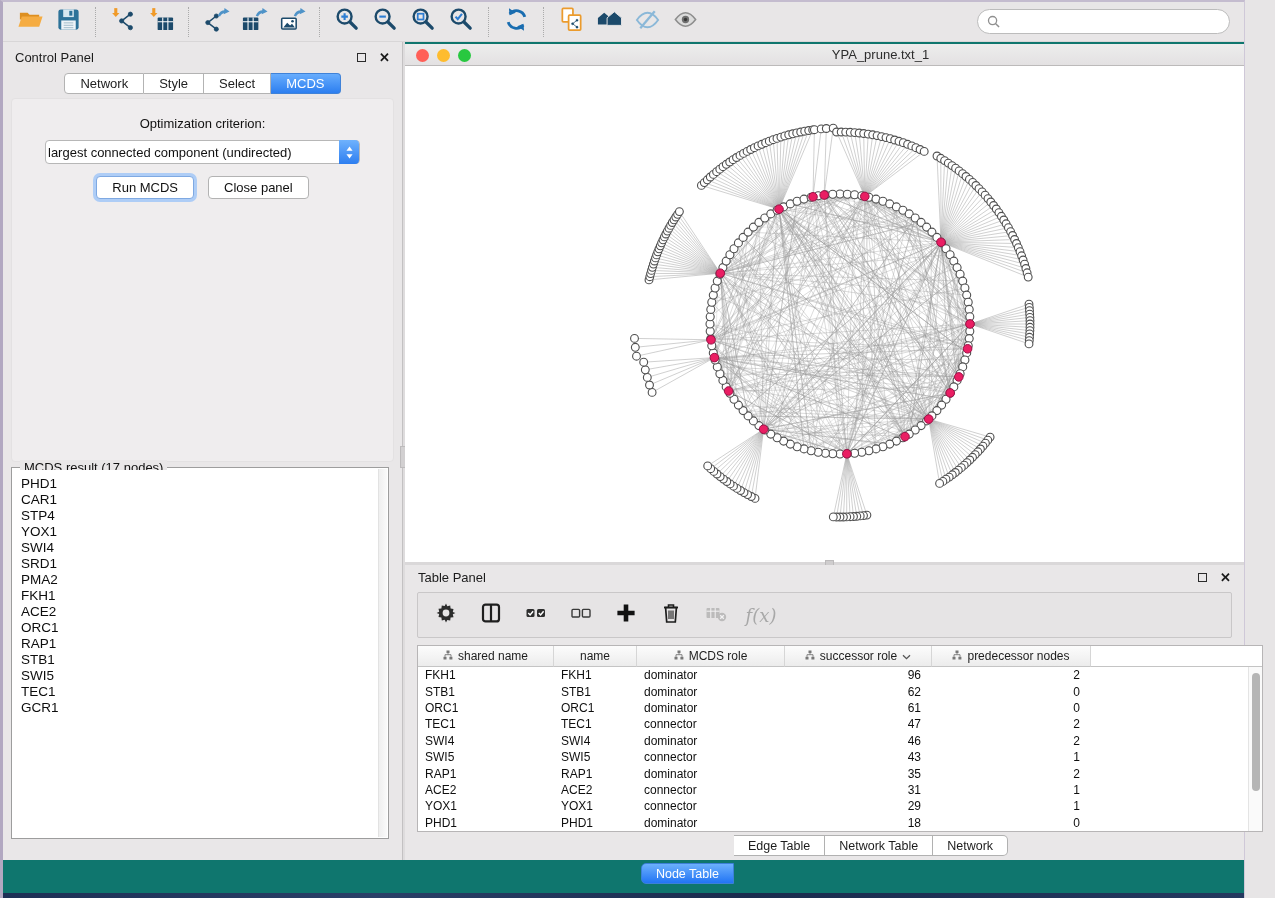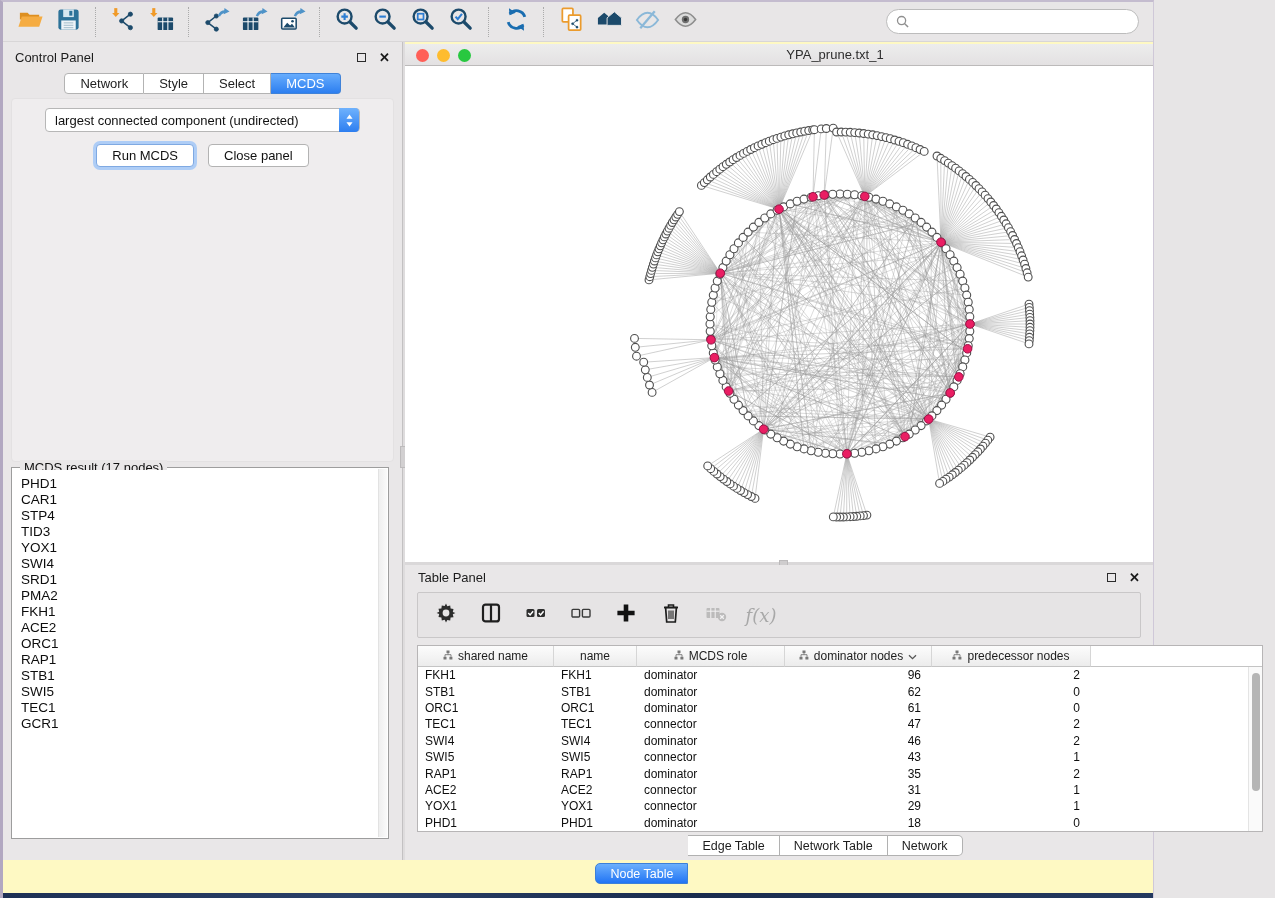--- a/index.html
+++ b/index.html
@@ -1,18 +1,18 @@
 <!DOCTYPE html>
 <html><head>
 <meta charset="utf-8">
 <style>
   * { box-sizing: border-box; margin: 0; padding: 0; }
   html,body { width:1275px; height:898px; }
   body { font-family:"Liberation Sans", sans-serif; background:#e7e5e6; overflow:hidden; }
-  .app { position:relative; width:1154px; height:898px; background:#fef9c3;
+  .app { position:relative; width:1245px; height:898px; background:#0f766e;
          border-left:3px solid #b2a8c1; border-top:2px solid #c4bccf; border-right:1px solid #cfc8d8; }
 
   
   .toolbar { position:absolute; left:0; right:0; top:0; height:40px; background:#e8e6e7;
              display:flex; align-items:center; padding-left:8px; border-bottom:1px solid #d8d6d7; }
   .tbtn { width:38px; height:34px; display:flex; align-items:center; justify-content:center; cursor:default; }
   .tbtn svg { width:27px; height:27px; }
   .tsep { width:1px; height:30px; border-left:1px dotted #ababab; margin:0 8px; }
   .search { margin-left:auto; margin-right:14px; width:253px; height:25px; background:#fff;
             border:1px solid #bcbcbc; border-radius:13px; display:flex; align-items:center; padding:0 9px; gap:5px; }
@@ -29,21 +29,21 @@
   .cp-tab { height:21px; padding:8px 15px; font-size:13px; background:#fff; border:1px solid #b3b3b3;
             border-left:none; display:flex; align-items:center; color:#222; }
   .cp-tab:first-child { border-left:1px solid #b3b3b3; border-radius:4px 0 0 4px; }
   .cp-tab:last-child { border-radius:0 4px 4px 0; }
   .cp-tab.active { background:linear-gradient(#67adfd,#2c7ef0); color:#fff; border-color:#3f82d8; }
   .cp-body { position:absolute; left:8px; right:8px; top:56px; height:364px; background:#efedee;
              border:1px solid #e3e1e2; border-radius:4px; }
   .opt-label { text-align:center; margin-top:17px; font-size:13px; color:#111; }
   .select { width:315px; height:24px; margin:9px auto 0 auto; background:#fff; border:1px solid #b7b7b7;
             border-radius:4px; display:flex; align-items:center; position:relative; }
-  .select-value { font-size:13px; padding-left:9px; color:#111; }
+  .select-value { font-size:13px; padding-left:2px; color:#111; }
   .select-stepper { position:absolute; right:0; top:-1px; width:20px; height:24px; border-radius:0 4px 4px 0;
             background:linear-gradient(#6fb2fd,#2d7ef0); display:flex; align-items:center; justify-content:center; }
   .cp-buttons { display:flex; justify-content:center; gap:14px; margin-top:12px; }
   .btn { height:23px; padding:0 15px; background:#fff; border:1px solid #b3b3b3; border-radius:4px;
          font-size:13px; font-family:"Liberation Sans",sans-serif; color:#111; }
   .btn.focus { box-shadow:0 0 0 3px #aecdf6; border-color:#7fa9e2; }
 
   .groupbox { position:absolute; left:8px; right:13px; top:425px; height:372px; background:#fff;
               border:1px solid #9d9d9d; }
   .legend { position:absolute; top:-8px; left:8px; background:#e9e7e8; padding:0 4px; font-size:13px; color:#111; }
@@ -272,41 +272,41 @@
         <span class="close-icon">✕</span>
       </span>
     </div>
     <div class="cp-tabs" id="cp-tabs">
         <div class="cp-tab">Network</div>
         <div class="cp-tab">Style</div>
         <div class="cp-tab">Select</div>
         <div class="cp-tab active">MCDS</div>
       </div>
     <div class="cp-body">
+      <div class="opt-label">Optimization criterion:</div>
       <div class="select">
         <span class="select-value">largest connected component (undirected)</span>
         <span class="select-stepper">
           <svg viewBox="0 0 10 16" width="9" height="15">
               <path d="M5 1.2 8.4 6H1.6z" fill="#fff"></path>
               <path d="M5 14.8 1.6 10h6.8z" fill="#fff"></path>
             </svg>
         </span>
       </div>
       <div class="cp-buttons">
         <button class="btn focus">Run MCDS</button>
         <button class="btn">Close panel</button>
       </div>
     </div>
     <div class="groupbox">
       <span class="legend">MCDS result (17 nodes)</span>
       <div class="result-list" id="mcds-list">
           <div class="result-item">PHD1</div>
           <div class="result-item">CAR1</div>
           <div class="result-item">STP4</div>
-          <div class="result-item">TID3</div>
           <div class="result-item">YOX1</div>
           <div class="result-item">SWI4</div>
           <div class="result-item">SRD1</div>
           <div class="result-item">PMA2</div>
           <div class="result-item">FKH1</div>
           <div class="result-item">ACE2</div>
           <div class="result-item">ORC1</div>
           <div class="result-item">RAP1</div>
           <div class="result-item">STB1</div>
           <div class="result-item">SWI5</div>
@@ -1319,21 +1319,21 @@
                 </svg></span>
               <span>MCDS role</span>
             </div>
             <div class="th" style="width:147px">
               <span><svg width="10" height="10" viewBox="0 0 10 10" style="flex:none">
                   <rect x="3.5" y="0.5" width="3" height="2.6" fill="#777"></rect>
                   <path d="M5 3.1v1.6M2 6.8V4.7h6v2.1" stroke="#777" fill="none" stroke-width="0.9"></path>
                   <rect x="0.5" y="6.8" width="3" height="2.7" fill="#777"></rect>
                   <rect x="6.4" y="6.8" width="3" height="2.7" fill="#777"></rect>
                 </svg></span>
-              <span>dominator nodes</span>
+              <span>successor role</span>
               <span><svg width="9" height="6" viewBox="0 0 9 6" style="flex:none">
                   <path d="M1 1.2l3.5 3.4L8 1.2" stroke="#555" fill="none" stroke-width="1.3"></path>
                 </svg></span>
             </div>
             <div class="th" style="width:159px">
               <span><svg width="10" height="10" viewBox="0 0 10 10" style="flex:none">
                   <rect x="3.5" y="0.5" width="3" height="2.6" fill="#777"></rect>
                   <path d="M5 3.1v1.6M2 6.8V4.7h6v2.1" stroke="#777" fill="none" stroke-width="0.9"></path>
                   <rect x="0.5" y="6.8" width="3" height="2.7" fill="#777"></rect>
                   <rect x="6.4" y="6.8" width="3" height="2.7" fill="#777"></rect>

